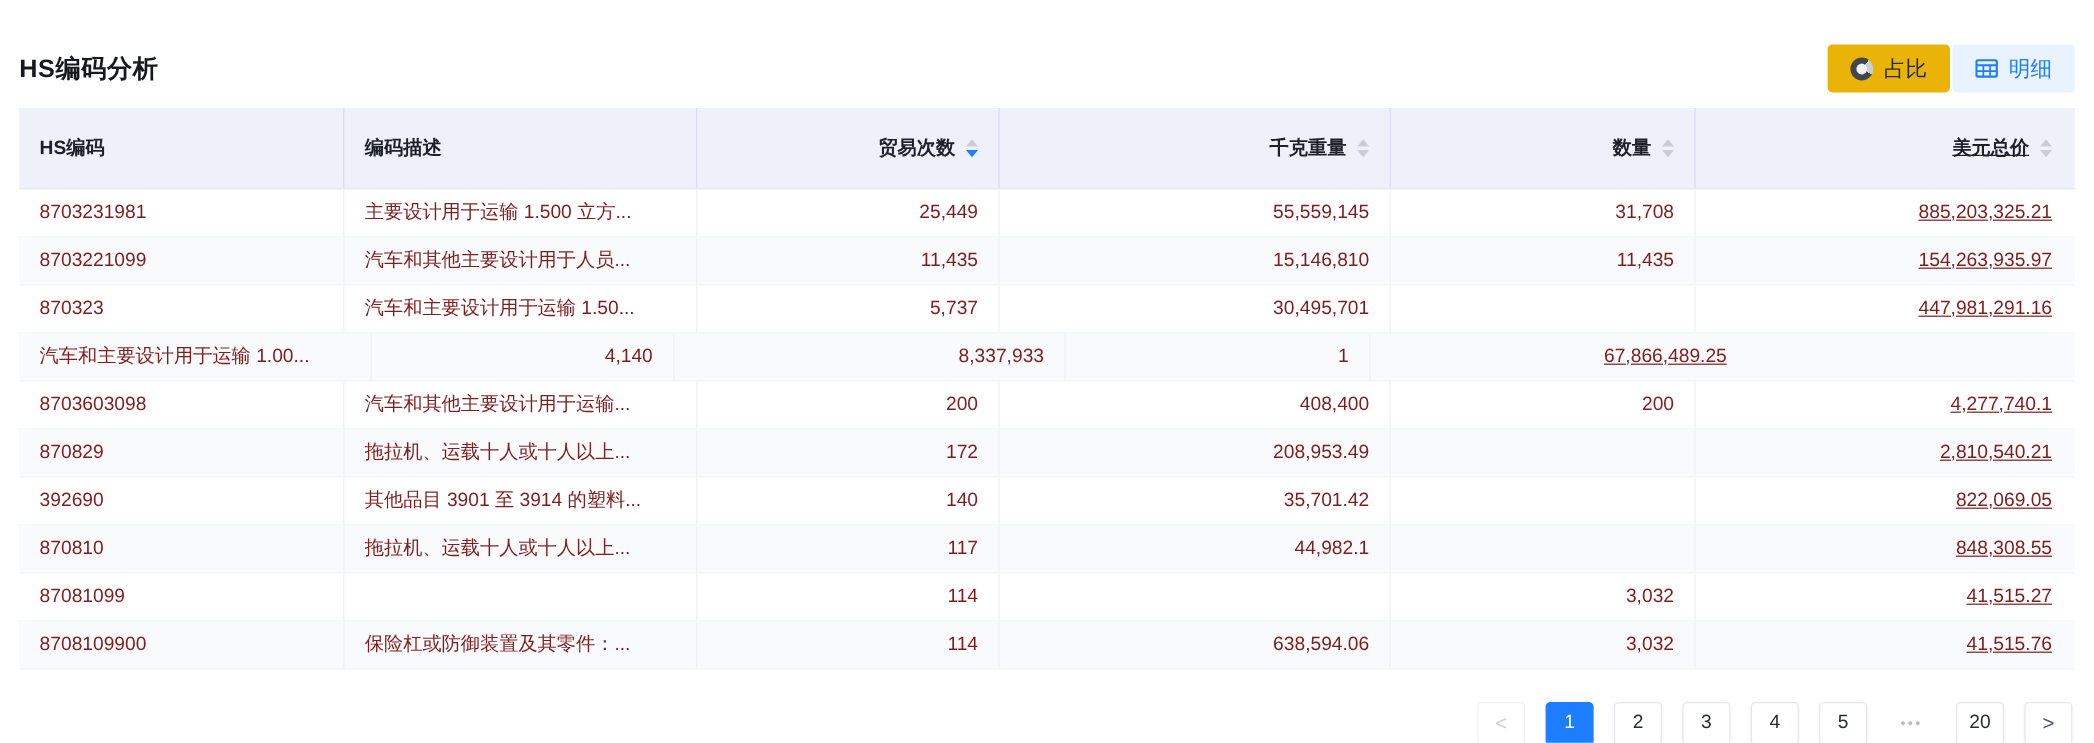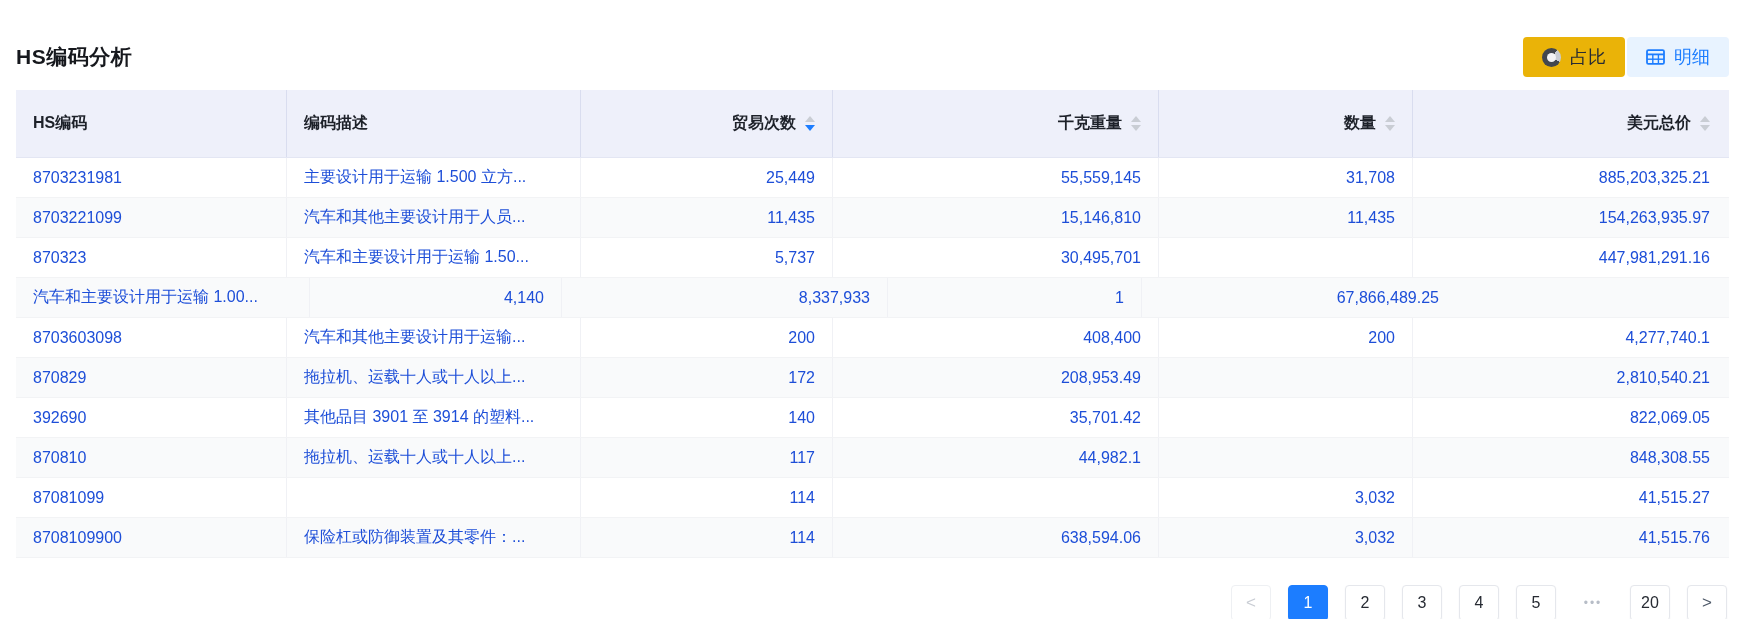--- a/index.html
+++ b/index.html
@@ -45,33 +45,33 @@
   .sorter { display: inline-flex; flex-direction: column; gap: 3px; margin-left: 9px; }
   .caret { width: 0; height: 0; border-left: 5px solid transparent; border-right: 5px solid transparent; }
   .caret.up   { border-bottom: 6px solid #c9cdd4; }
   .caret.down { border-top:    6px solid #c9cdd4; }
   .caret.down.active { border-top-color: #1c7dff; }
 
   .tr { display: flex; height: 40px; border-bottom: 1px solid #f2f3f5; background: #fff; }
   .tr.striped { background: #f9fafb; }
   .td {
     display: flex; align-items: center; padding: 0 17px;
-    font-size: 16px; color: #1d4ed8; border-right: 1px solid #f0f1f5;
+    font-size: 16px; color: #7f1d1d; border-right: 1px solid #f0f1f5;
     overflow: hidden; white-space: nowrap;
   }
   .td:last-child { border-right: none; text-align: center; }
   .td.right { justify-content: flex-end; }
 
   
   .c0 { flex: 0 0 271px; }
   .c1 { flex: 0 0 294px; }
   .c2 { flex: 0 0 252px; }
   .c3 { flex: 0 0 326px; }
   .c4 { flex: 0 0 254px; }
-  .c5 { flex: 0 0 314px; }
+  .c5 { flex: 0 0 314px; text-decoration: underline; }
 
   
   .pagination {
     display: flex; justify-content: flex-end; align-items: center;
     gap: 17px; margin-top: 27px; padding-right: 2px;
   }
   .page-item {
     min-width: 40px; height: 36px; padding: 0 6px;
     display: inline-flex; align-items: center; justify-content: center;
     background: #fff; border: 1px solid #e5e7ec; border-radius: 4px;

